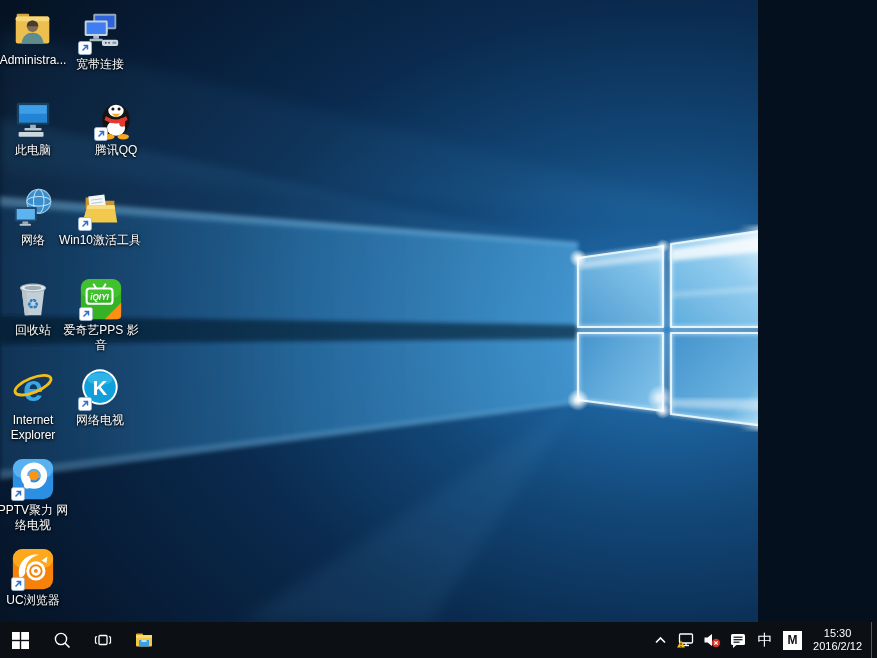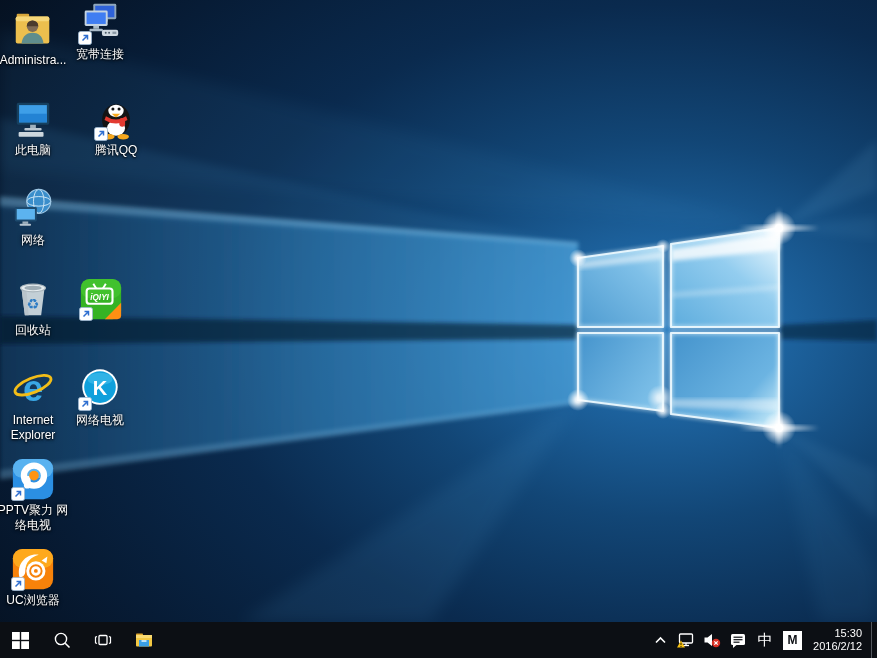--- a/index.html
+++ b/index.html
@@ -2,21 +2,21 @@
 <html><head>
 <meta charset="utf-8">
 <style>
   html,body{margin:0;padding:0;}
   body{
     width:877px;height:658px;overflow:hidden;position:relative;
     font-family:"Liberation Sans","DejaVu Sans",sans-serif;
     background:#05101f;
   }
   
-  .desktop{position:absolute;left:0;top:0;width:877px;height:622px;overflow:hidden;}
+  .desktop{position:absolute;left:0;top:0;width:758px;height:622px;overflow:hidden;}
   .wall{position:absolute;left:0;top:0;}
   
   .icon-cell{
     position:absolute;width:70px;display:flex;flex-direction:column;align-items:center;
     cursor:default;
   }
   .icon-img{width:46px;height:46px;position:relative;}
   .icon-img svg{display:block;}
   .sc{position:absolute;left:1px;bottom:1px;width:14px;height:14px;}
   .icon-label{
@@ -33,21 +33,21 @@
   .tb-left{display:flex;align-items:stretch;}
   .tb-btn{width:41px;display:flex;align-items:center;justify-content:center;}
   .tray{margin-left:auto;display:flex;align-items:center;}
   .tray-item{height:36px;display:flex;align-items:center;justify-content:center;padding:0 4px;}
   .ime-zh{color:#fff;font-size:15px;width:20px;text-align:center;}
   .ime-box{
     width:17px;height:17px;background:#fff;border:1px solid #fff;
     color:#0c0f14;font-weight:bold;font-size:12px;line-height:16px;text-align:center;
   }
   .clock{
-    color:#fff;font-size:11px;line-height:13px;text-align:right;
+    color:#fff;font-size:11px;line-height:13px;text-align:center;
     padding:0 9px 0 7px;display:flex;flex-direction:column;justify-content:center;
   }
   .show-desktop{width:5px;height:36px;border-left:1px solid #53575e;}
 </style>
 </head>
 <body>
 
 <div class="desktop">
 
   <svg class="wall" width="877" height="622" viewBox="0 0 877 622">
@@ -250,21 +250,21 @@
     <span class="sc">
           <svg viewBox="0 0 14 14" width="14" height="14">
             <rect x="0.5" y="0.5" width="13" height="13" rx="2" fill="#fff" stroke="#9db8d2" stroke-width="0.8"></rect>
             <path d="M4.5,9.5 L9.5,4.5 M5.5,4.5 H9.5 V8.5" stroke="#2f6fd0" stroke-width="1.5" fill="none"></path>
           </svg>
         </span>
       </div>
     <div class="icon-label">UC浏览器</div>
   </div>
 
-  <div class="icon-cell" style="left:65px;top:0">
+  <div class="icon-cell" style="left:65px;top:10px">
     <div class="icon-img">
         <svg viewBox="0 0 48 48" width="46" height="46">
       <rect x="17" y="4" width="24" height="16" rx="1.5" fill="#8fa7bc"></rect>
       <rect x="19" y="6" width="20" height="12" fill="#2e62d9"></rect>
       <rect x="26" y="20" width="6" height="2.5" fill="#8fa7bc"></rect>
       <rect x="8" y="11" width="24" height="16" rx="1.5" fill="#c3d3e2"></rect>
       <rect x="10" y="13" width="20" height="12" fill="#3f7df2"></rect>
       <rect x="17" y="27" width="6" height="3" fill="#a9bac8"></rect>
       <rect x="13" y="30" width="14" height="2.5" rx="1" fill="#a9bac8"></rect>
       <rect x="26" y="31" width="17" height="6.5" rx="2" fill="#cfd8e0"></rect>
@@ -299,39 +299,62 @@
     <span class="sc">
           <svg viewBox="0 0 14 14" width="14" height="14">
             <rect x="0.5" y="0.5" width="13" height="13" rx="2" fill="#fff" stroke="#9db8d2" stroke-width="0.8"></rect>
             <path d="M4.5,9.5 L9.5,4.5 M5.5,4.5 H9.5 V8.5" stroke="#2f6fd0" stroke-width="1.5" fill="none"></path>
           </svg>
         </span>
       </div>
     <div class="icon-label">腾讯QQ</div>
   </div>
 
+  <div class="icon-cell" style="left:65px;top:186px">
+    <div class="icon-img">
+        <svg viewBox="0 0 48 48" width="46" height="46">
+      <path d="M9,12 h10 l3,3.5 h17 v8 h-30 z" fill="#c9952f"></path>
+      <g transform="rotate(-7 21 21)">
+        <rect x="13" y="10" width="17" height="22" fill="#f4f7f9"></rect>
+        <line x1="15.5" y1="14" x2="27" y2="14" stroke="#b9c4cb" stroke-width="1"></line>
+        <line x1="15.5" y1="17.5" x2="27" y2="17.5" stroke="#b9c4cb" stroke-width="1"></line>
+        <line x1="15.5" y1="21" x2="27" y2="21" stroke="#b9c4cb" stroke-width="1"></line>
+      </g>
+      <polygon points="6,38 11,20 39,20 42,38" fill="#f2c94c"></polygon>
+      <polygon points="6,38 11,20 39,20 39.8,24 10,24 7.5,38" fill="#f8dd7d"></polygon>
+    </svg>
+    <span class="sc">
+          <svg viewBox="0 0 14 14" width="14" height="14">
+            <rect x="0.5" y="0.5" width="13" height="13" rx="2" fill="#fff" stroke="#9db8d2" stroke-width="0.8"></rect>
+            <path d="M4.5,9.5 L9.5,4.5 M5.5,4.5 H9.5 V8.5" stroke="#2f6fd0" stroke-width="1.5" fill="none"></path>
+          </svg>
+        </span>
+      </div>
+    <div class="icon-label">Win10激活工具</div>
+  </div>
 
   <div class="icon-cell" style="left:66px;top:276px">
     <div class="icon-img">
         <svg viewBox="0 0 48 48" width="46" height="46">
       <rect x="3" y="3" width="42" height="42" rx="9" fill="#35b324"></rect>
       <rect x="3" y="3" width="42" height="20" rx="9" fill="#45c430" opacity=".8"></rect>
       <path d="M28,45 h13 a4,4 0 0 0 4,-4 v-13 z" fill="#ff8f13"></path>
       <line x1="19" y1="13" x2="16" y2="8" stroke="#fff" stroke-width="2"></line>
       <line x1="26" y1="13" x2="29" y2="8" stroke="#fff" stroke-width="2"></line>
       <rect x="9" y="13" width="27" height="16" rx="3" fill="none" stroke="#fff" stroke-width="2.2"></rect>
       <text x="22.5" y="25" font-size="8.5" font-weight="bold" font-style="italic" fill="#fff" text-anchor="middle">iQIYI</text>
     </svg>
     <span class="sc">
           <svg viewBox="0 0 14 14" width="14" height="14">
             <rect x="0.5" y="0.5" width="13" height="13" rx="2" fill="#fff" stroke="#9db8d2" stroke-width="0.8"></rect>
             <path d="M4.5,9.5 L9.5,4.5 M5.5,4.5 H9.5 V8.5" stroke="#2f6fd0" stroke-width="1.5" fill="none"></path>
           </svg>
         </span>
       </div>
+    <div class="icon-label">爱奇艺PPS 影音</div>
   </div>
 
   <div class="icon-cell" style="left:65px;top:366px">
     <div class="icon-img">
         <svg viewBox="0 0 48 48" width="46" height="46">
       <circle cx="24" cy="22" r="18.5" fill="#fff"></circle>
       <circle cx="24" cy="22" r="16.5" fill="#0fa0dc"></circle>
       <ellipse cx="24" cy="13.5" rx="13" ry="6.5" fill="#4cc3ef" opacity=".55"></ellipse>
       <text x="24" y="30" font-size="21" font-weight="bold" fill="#fff" text-anchor="middle">K</text>
     </svg>

